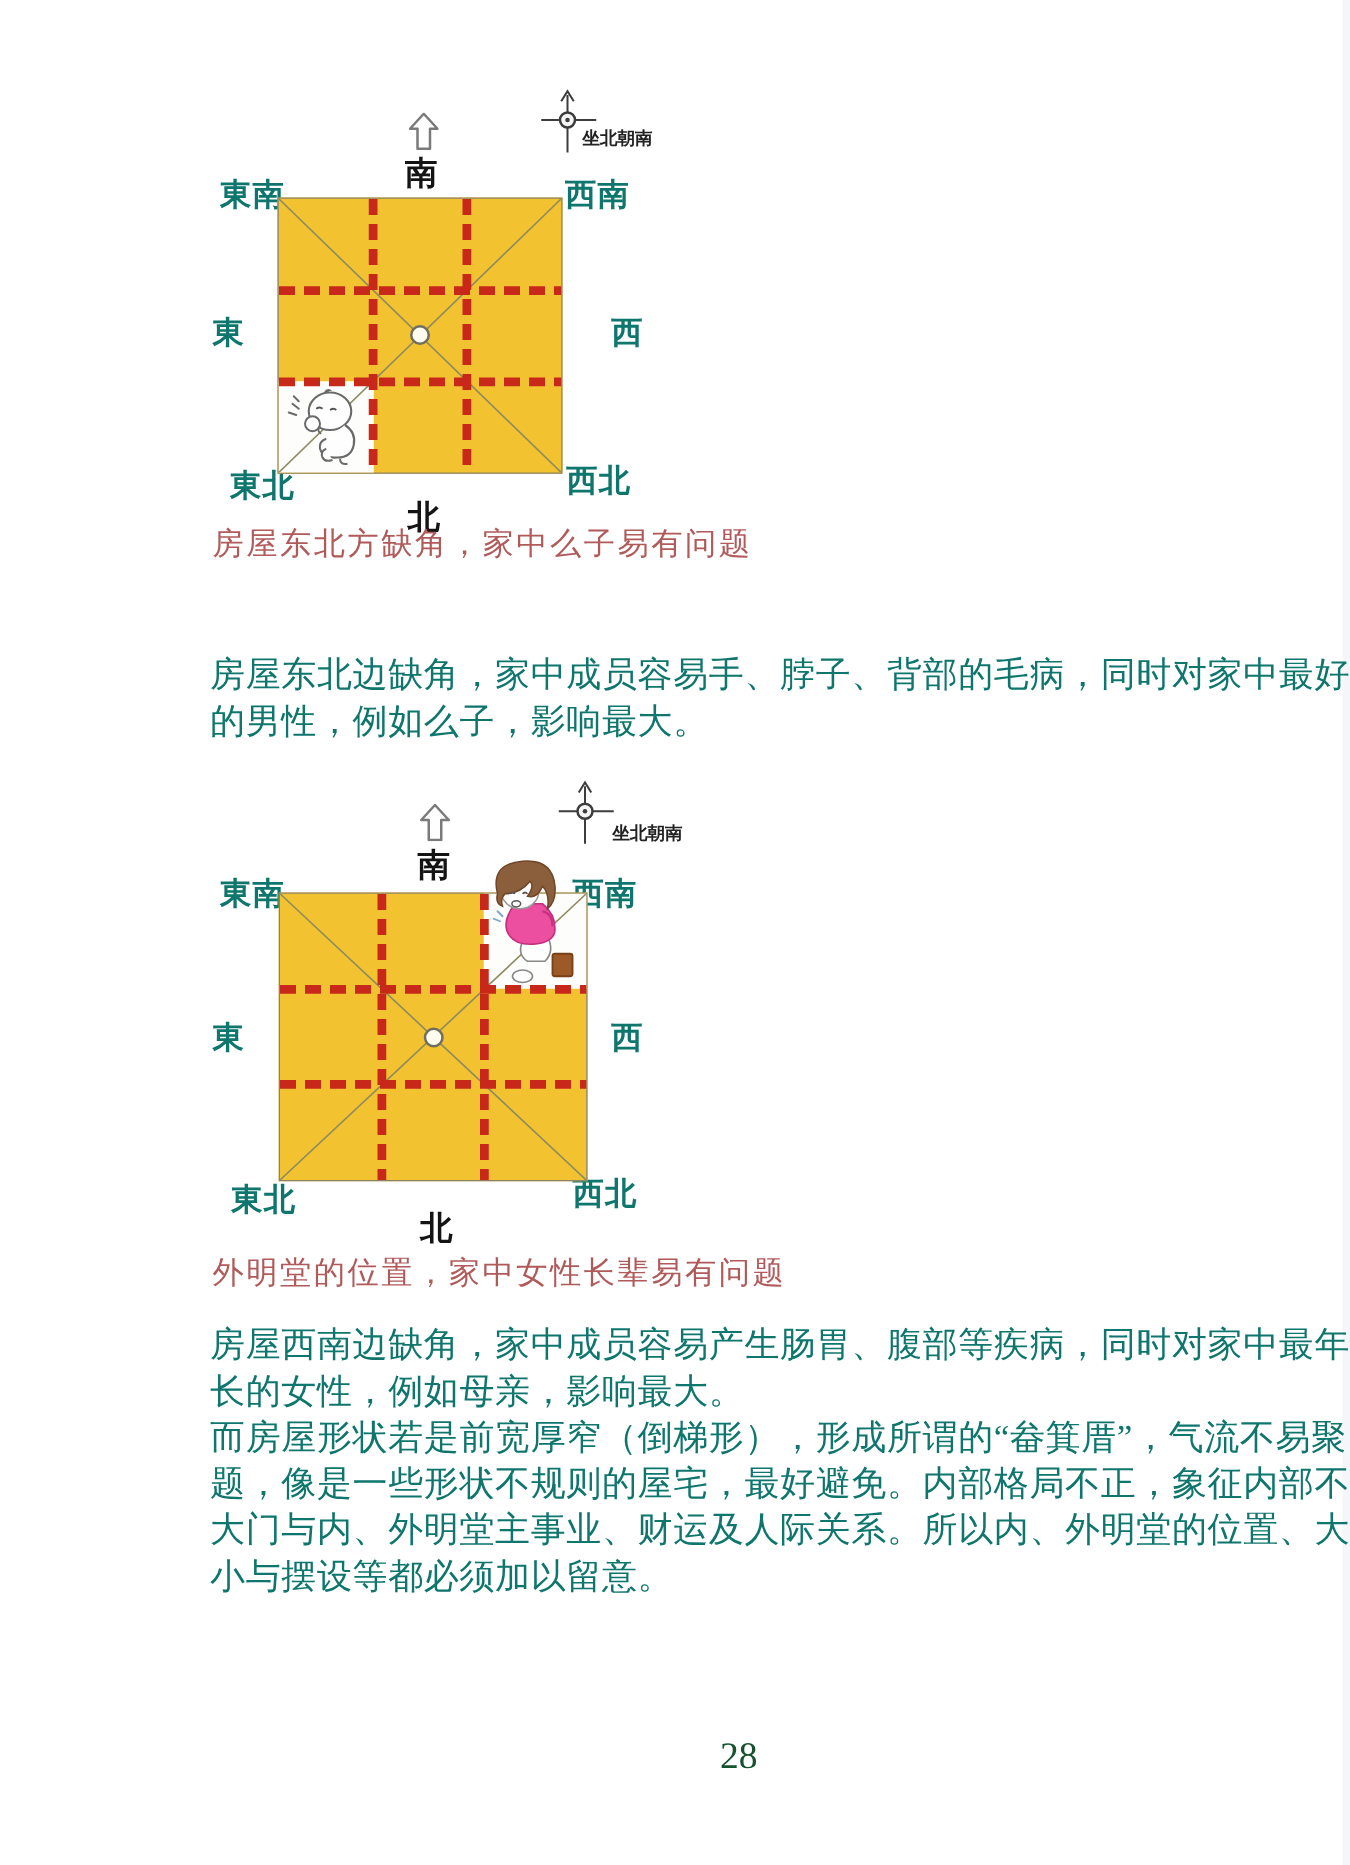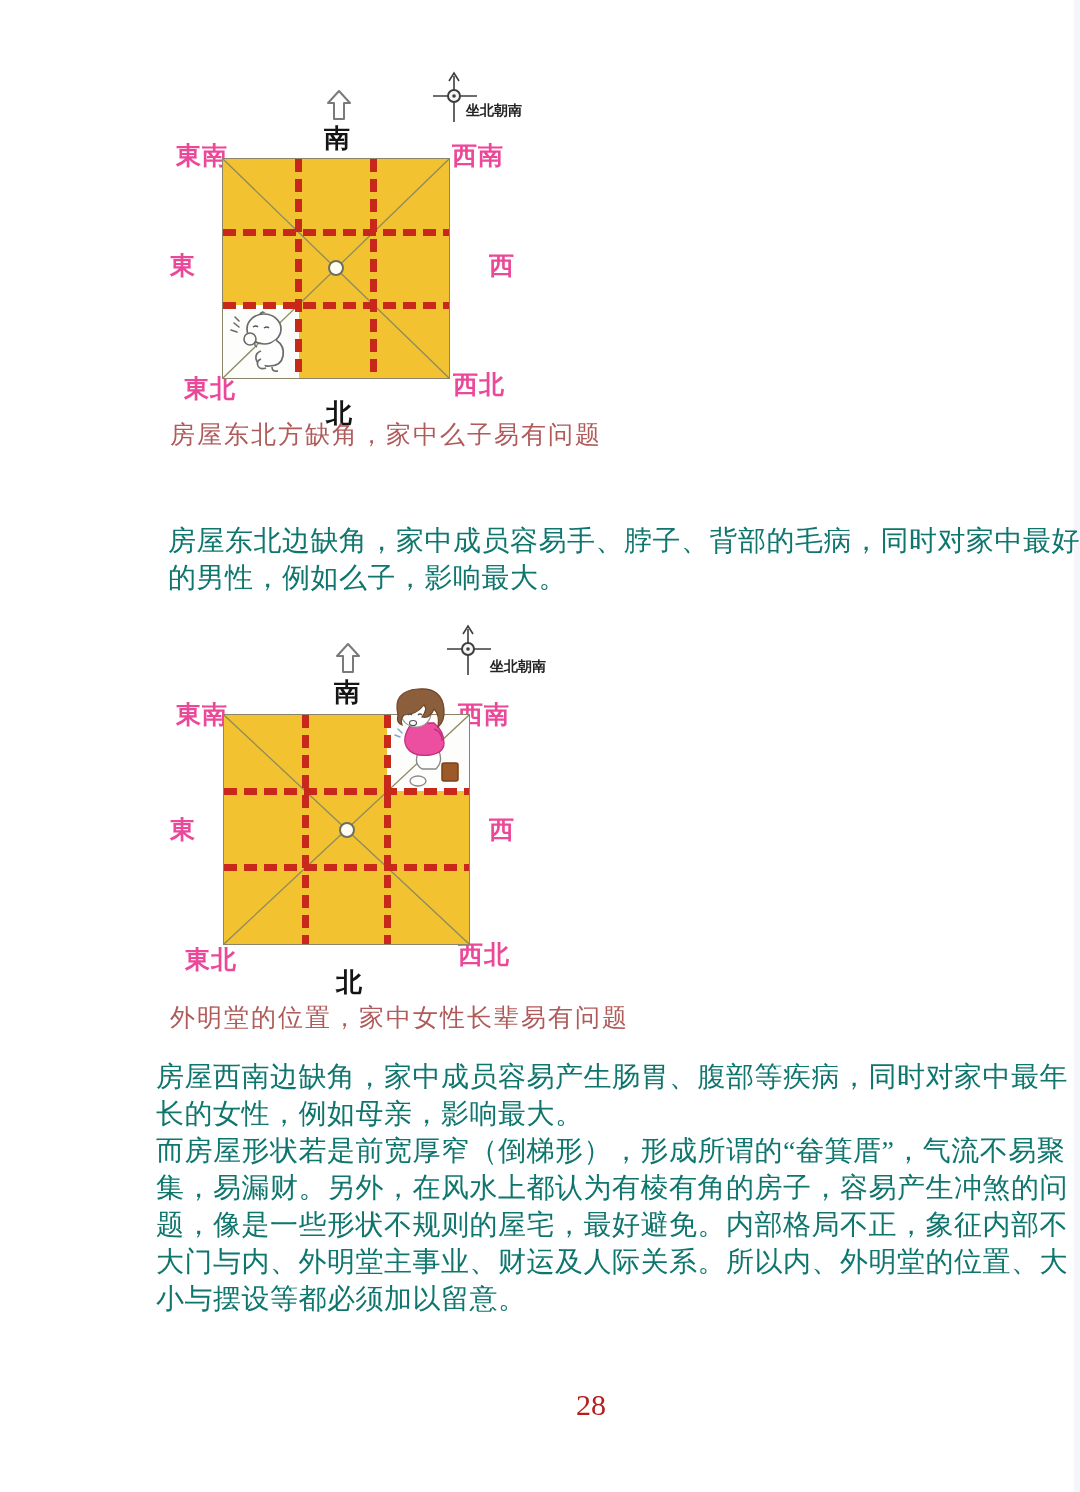--- a/index.html
+++ b/index.html
@@ -2,21 +2,21 @@
 <html><head>
 <meta charset="utf-8">
 <style>
   html,body{margin:0;padding:0;background:#fff;}
   .page{position:relative;width:1080px;height:1492px;background:#ffffff;overflow:hidden;
         font-family:"Liberation Serif",serif;}
   .page-edge{position:absolute;right:0;top:0;width:6px;height:100%;background:#f4f6f9;}
 
   
   .dir-label{position:absolute;font-family:Liberation Serif, serif;font-weight:700;
-             font-size:25px;color:#ec4899;letter-spacing:1px;white-space:nowrap;}
+             font-size:25px;color:#0f766e;letter-spacing:1px;white-space:nowrap;}
   .south-label,.north-label{position:absolute;font-family:"Liberation Sans",sans-serif;
              font-weight:700;font-size:26px;color:#141414;}
 
   .compass{position:absolute;}
   .compass-label{position:absolute;font-family:"Liberation Sans",sans-serif;font-weight:700;
              font-size:14px;color:#222;white-space:nowrap;}
   .big-arrow{position:absolute;}
 
   
   .house{position:absolute;background:#F2C230;border:1px solid #8c8468;}
@@ -28,21 +28,21 @@
          background:repeating-linear-gradient(180deg,#C8281A 0 13px,rgba(200,40,26,0) 13px 20px);}
   .center-dot{position:absolute;width:12px;height:12px;border-radius:50%;
          background:#fffdf0;border:2px solid #6f6f5f;}
   .illus{position:absolute;}
 
   .caption{position:absolute;font-size:25px;color:#B05A5A;letter-spacing:2px;white-space:nowrap;}
 
   .bodytext{position:absolute;width:880px;}
   .body-line{font-size:28px;line-height:37px;color:#0f766e;letter-spacing:0.5px;white-space:nowrap;}
 
-  .page-number{position:absolute;font-size:30px;color:#b91c1c;text-align:center;}
+  .page-number{position:absolute;font-size:30px;color:#14532d;text-align:center;}
 </style>
 </head>
 <body>
 
 <div class="page">
   <div class="page-edge"></div>
 
   <div class="big-arrow" style="left:327px;top:90px;">
     <svg width="24" height="30" viewBox="0 0 24 30">
       <polygon points="12,1 23,13 17,13 17,29 7,29 7,13 1,13" fill="#fefefe" stroke="#7a7a7a" stroke-width="2" stroke-linejoin="round"></polygon>
@@ -159,24 +159,23 @@
     </div>
     <div class="hdash" style="top:73px;"></div>
     <div class="hdash" style="top:149px;"></div>
     <div class="vdash" style="left:78px;"></div>
     <div class="vdash" style="left:160px;"></div>
     <div class="center-dot" style="left:115px;top:107px;"></div>
   </div>
 
   <div class="caption" style="left:170px;top:1001px;">外明堂的位置，家中女性长辈易有问题</div>
 
-  <div class="bodytext" style="left:156px;top:1058px;">
+  <div class="bodytext" style="left:168px;top:1058px;">
     <div class="body-line">房屋西南边缺角，家中成员容易产生肠胃、腹部等疾病，同时对家中最年</div>
     <div class="body-line">长的女性，例如母亲，影响最大。</div>
     <div class="body-line">而房屋形状若是前宽厚窄（倒梯形），形成所谓的“畚箕厝”，气流不易聚</div>
-    <div class="body-line">集，易漏财。另外，在风水上都认为有棱有角的房子，容易产生冲煞的问</div>
     <div class="body-line">题，像是一些形状不规则的屋宅，最好避免。内部格局不正，象征内部不</div>
     <div class="body-line">大门与内、外明堂主事业、财运及人际关系。所以内、外明堂的位置、大</div>
     <div class="body-line">小与摆设等都必须加以留意。</div>
   </div>
 
   <div class="page-number" style="left:576px;top:1388px;">28</div>
 </div>
 
 </body></html>

